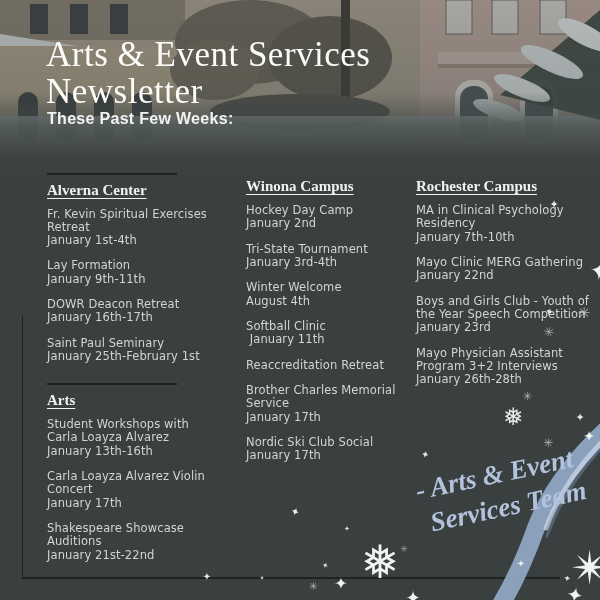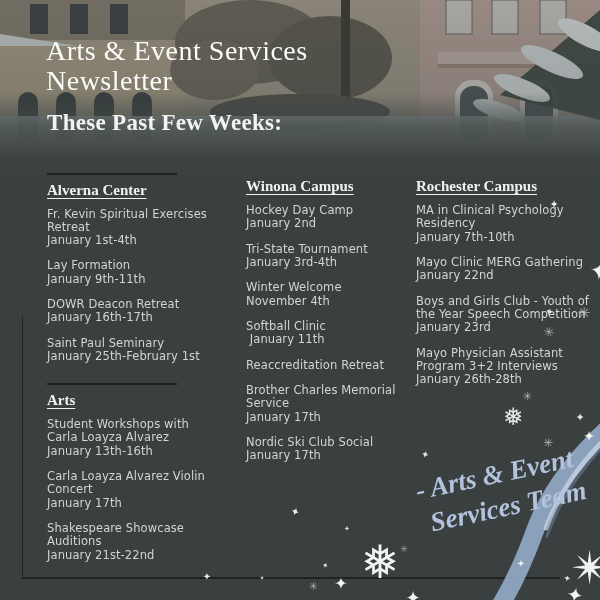--- a/index.html
+++ b/index.html
@@ -7,27 +7,27 @@
     position:relative;width:600px;height:600px;overflow:hidden;
     background:#3a403f;
     font-family:"DejaVu Sans",sans-serif;
   }
   
   .photo{position:absolute;left:0;top:0;width:600px;height:185px;}
   .photo svg{display:block;}
   .masthead{position:absolute;left:46px;top:36px;}
   .title-line{
     font-family:"Liberation Serif",serif;
-    font-size:28px;line-height:1.06;font-weight:400;
+    font-size:35px;line-height:1.06;font-weight:400;
     color:#fbfbf8;letter-spacing:.5px;
   }
   .subtitle{
     position:absolute;left:47px;top:110px;
-    font-family:Liberation Serif, serif;
-    font-size:23px;font-weight:600;color:#f3f4f1;letter-spacing:.3px;
+    font-family:Liberation Sans, sans-serif;
+    font-size:16px;font-weight:600;color:#f3f4f1;letter-spacing:.3px;
   }
   
   .column{position:absolute;top:140px;margin-top:33px;}
   .column:nth-child(1){left:47px;width:197px;}
   .column:nth-child(2){left:246px;top:145px;width:174px;}
   .column:nth-child(3){left:416px;top:145px;width:186px;}
   .section + .section{margin-top:20px;}
   .rule{height:1.5px;width:130px;background:#1d2220;margin-bottom:7px;}
   .sec-heading{
     margin:0 0 9px 0;
@@ -173,21 +173,21 @@
           <div class="event">
             <div class="event-name">Hockey Day Camp</div>
             <div class="event-date">January 2nd</div>
           </div>
           <div class="event">
             <div class="event-name">Tri-State Tournament</div>
             <div class="event-date">January 3rd-4th</div>
           </div>
           <div class="event">
             <div class="event-name">Winter Welcome</div>
-            <div class="event-date">November 4th</div>
+            <div class="event-date">August 4th</div>
           </div>
           <div class="event">
             <div class="event-name">Softball Clinic</div>
             <div class="event-date"> January 11th</div>
           </div>
           <div class="event">
             <div class="event-name">Reaccreditation Retreat</div>
           </div>
           <div class="event">
             <div class="event-name">Brother Charles Memorial

